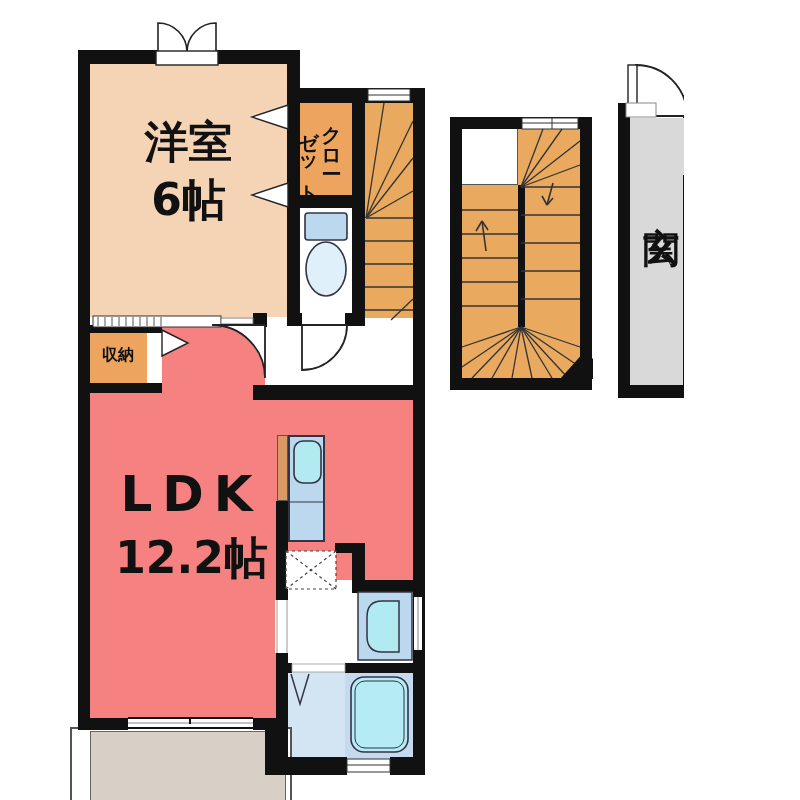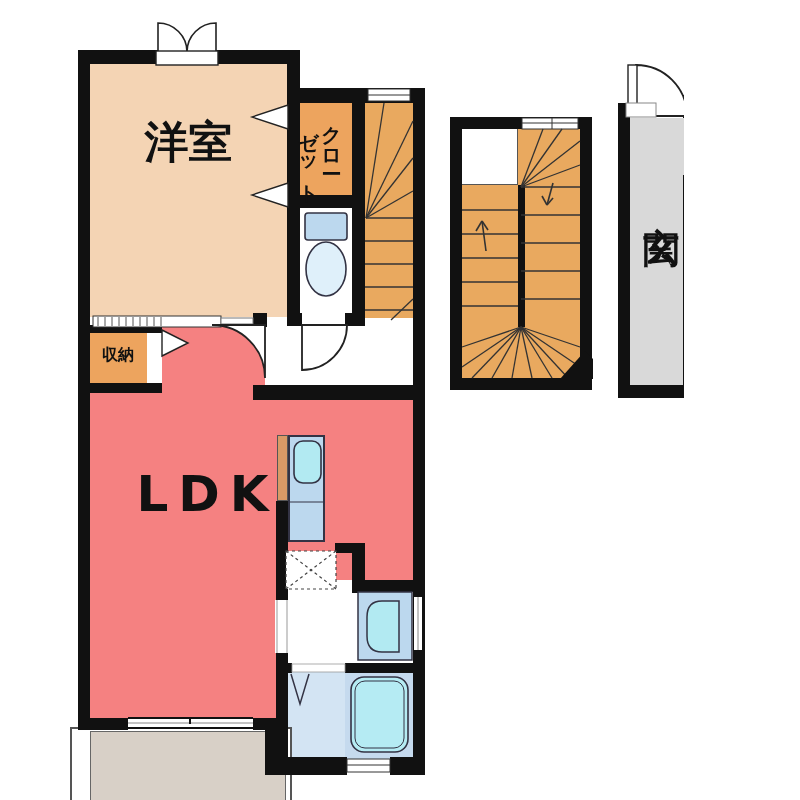--- a/index.html
+++ b/index.html
@@ -243,26 +243,28 @@
 
     <g fill="#fff" stroke="#222" stroke-width="1.8">
       <path d="M636,101 L636,50 A51,51 0 0 1 687,101 Z"></path>
       <rect x="628" y="50" width="9" height="51" stroke-width="1.4"></rect>
       <rect x="626" y="88" width="30" height="14" stroke="#888" stroke-width="1"></rect>
     </g>
   </svg>
 
   <div class="txt center" style="left:90px;top:98px;width:197px;font-size:44px;line-height:58px;">
     <div>洋室</div>
+    <div>6帖</div>
   </div>
 
   <div class="txt vert" style="left:320px;top:96px;font-size:20px;letter-spacing:3px;">クロー</div>
   <div class="txt vert" style="left:297px;top:104px;font-size:20px;letter-spacing:3px;">ゼット</div>
 
   <div class="txt center" style="left:88px;top:330px;width:60px;font-size:16px;">収納</div>
 
-  <div class="txt center" style="left:80px;top:447px;width:255px;font-size:50px;line-height:64px;">
+  <div class="txt center" style="left:64px;top:447px;width:255px;font-size:50px;line-height:64px;">
     <div style="letter-spacing:10px;">LDK</div>
+    <div style="font-size:44px;">12.2帖</div>
   </div>
 
 
   <div class="txt vert" style="left:640px;top:182px;font-size:36px;letter-spacing:8px;">玄関</div>
 </div>
 
 </body></html>

